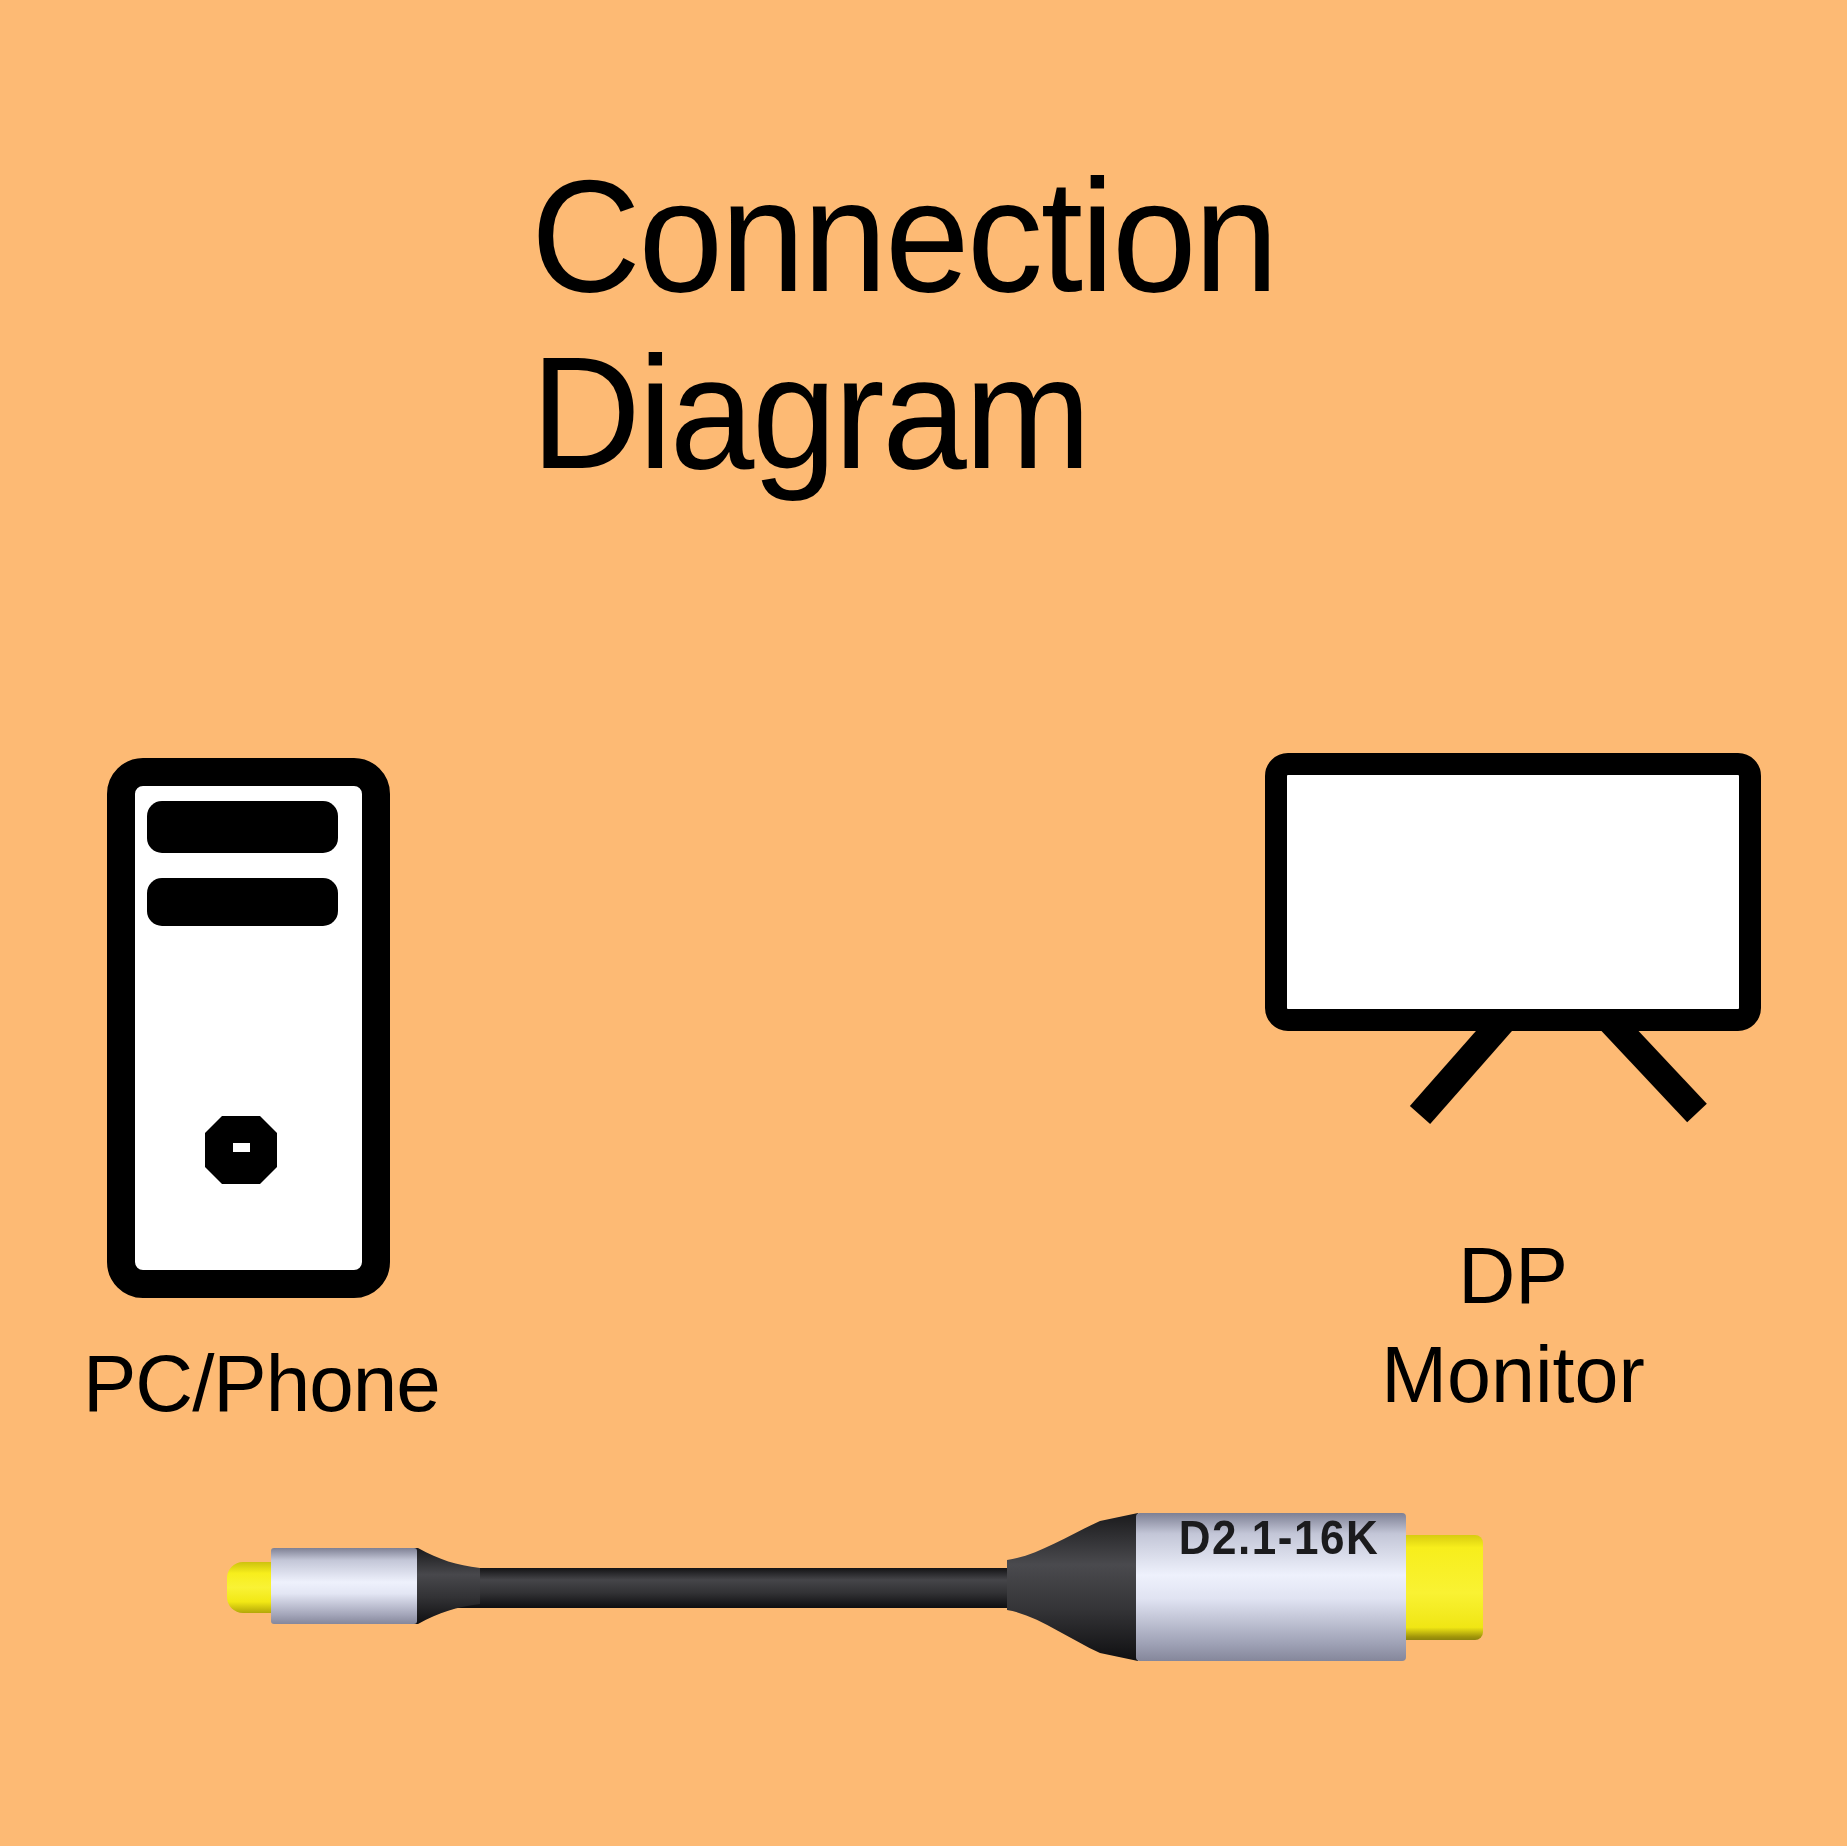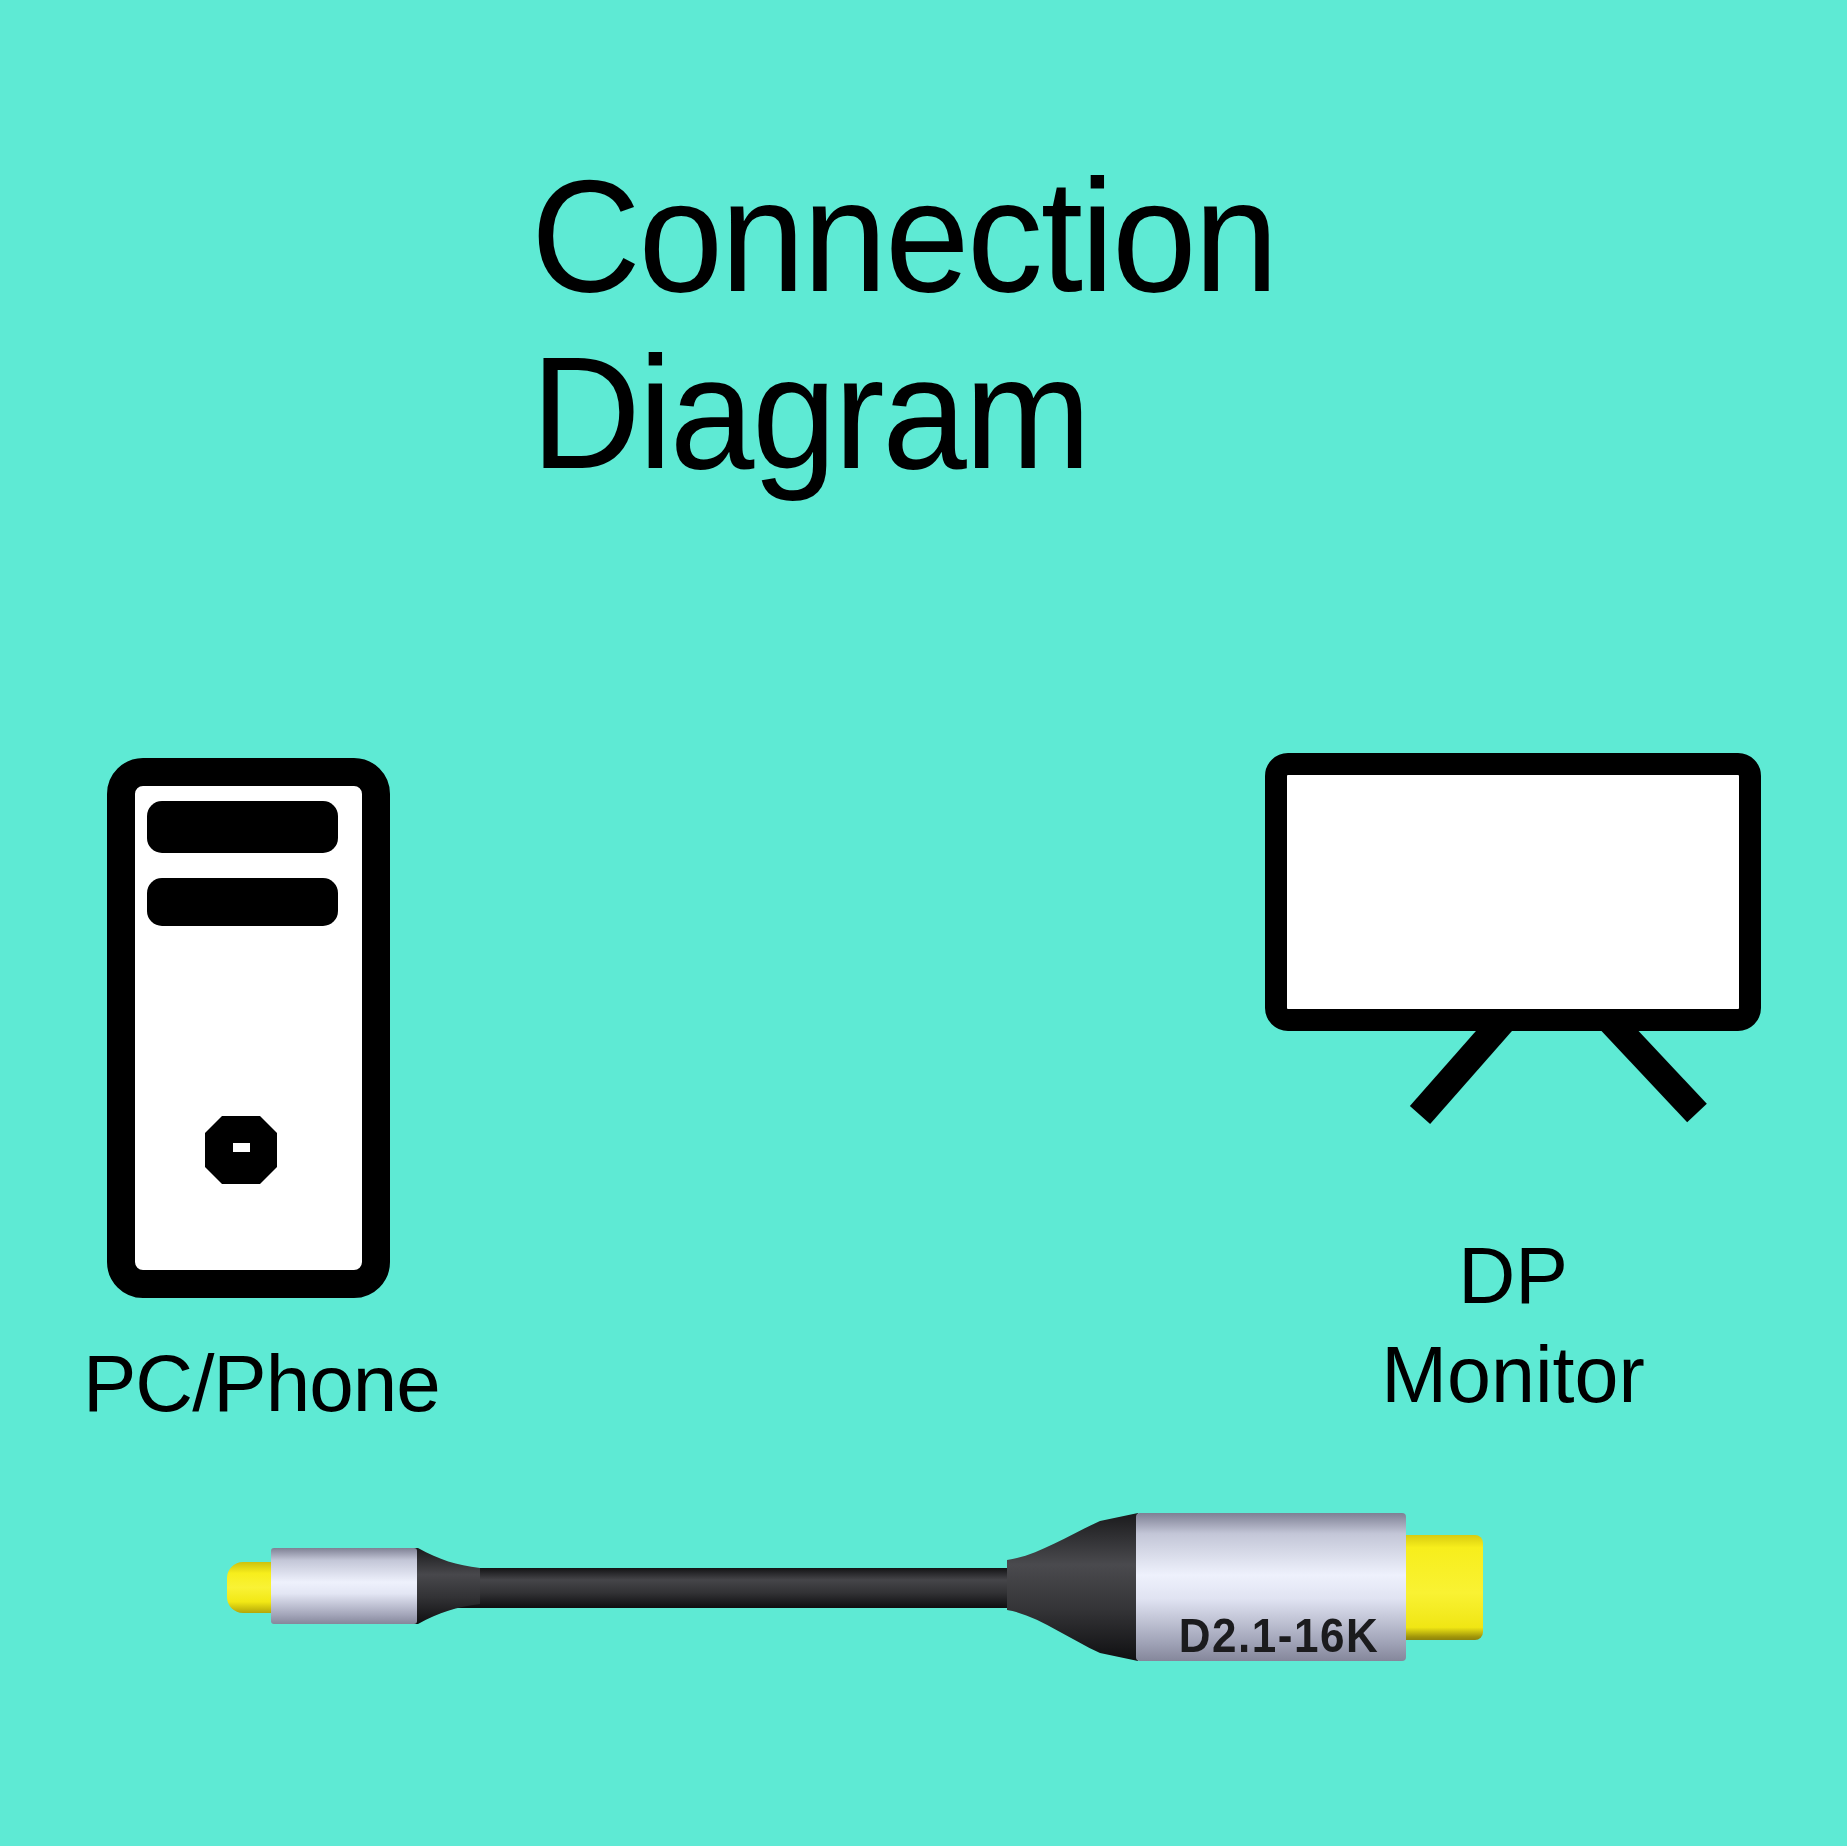--- a/index.html
+++ b/index.html
@@ -1,20 +1,20 @@
 <!DOCTYPE html>
 <html><head>
 <meta charset="utf-8">
 <style>
   html, body { margin: 0; padding: 0; background: #ffffff; }
   #canvas {
     position: relative;
     width: 1847px;
     height: 1846px;
-    background: #5eead4;
+    background: #fdba74;
     overflow: hidden;
     font-family: "Liberation Sans", sans-serif;
     color: #000;
   }
   .abs { position: absolute; }
 
   
   #title {
     left: 531px;
     top: 147px;
@@ -76,21 +76,21 @@
   .flare-right { left: 1007px; top: 1513px; z-index: 2; }
   .shell-right {
     left: 1136px;
     top: 1513px;
     width: 270px;
     height: 148px;
     border-radius: 4px;
     background: linear-gradient(180deg, #7e8094 0%, #c3c6d7 14%, #eef1fc 42%, #e0e3f2 58%, #9fa2b6 88%, #85879b 100%);
     z-index: 3;
     display: flex;
-    align-items: flex-end;
+    align-items: flex-start;
     justify-content: center;
     padding-left: 16px;
     box-sizing: border-box;
   }
   .shell-right .marking {
     font-size: 44px;
     font-weight: 700;
     letter-spacing: 1.5px;
     color: #1b1b1d;
     transform: scaleY(1.08);

